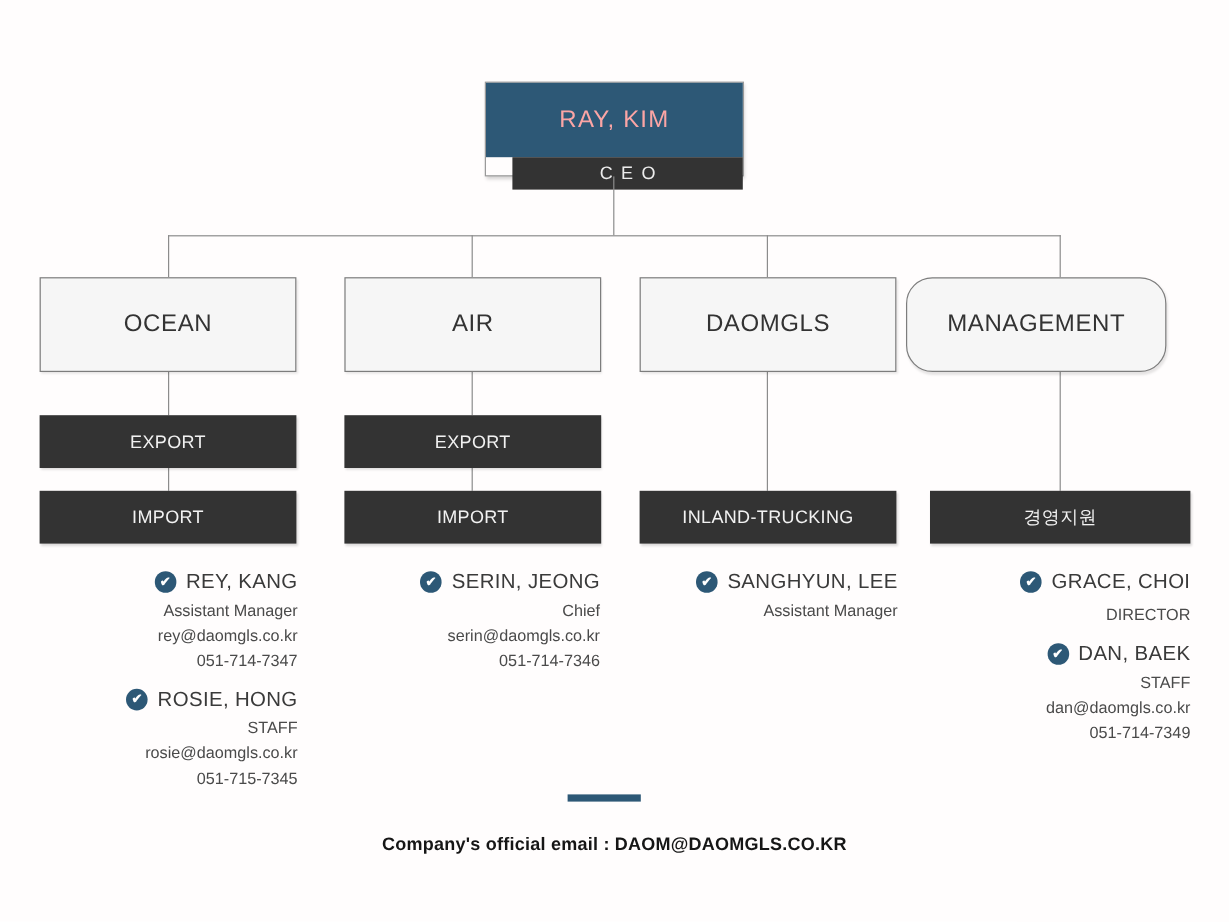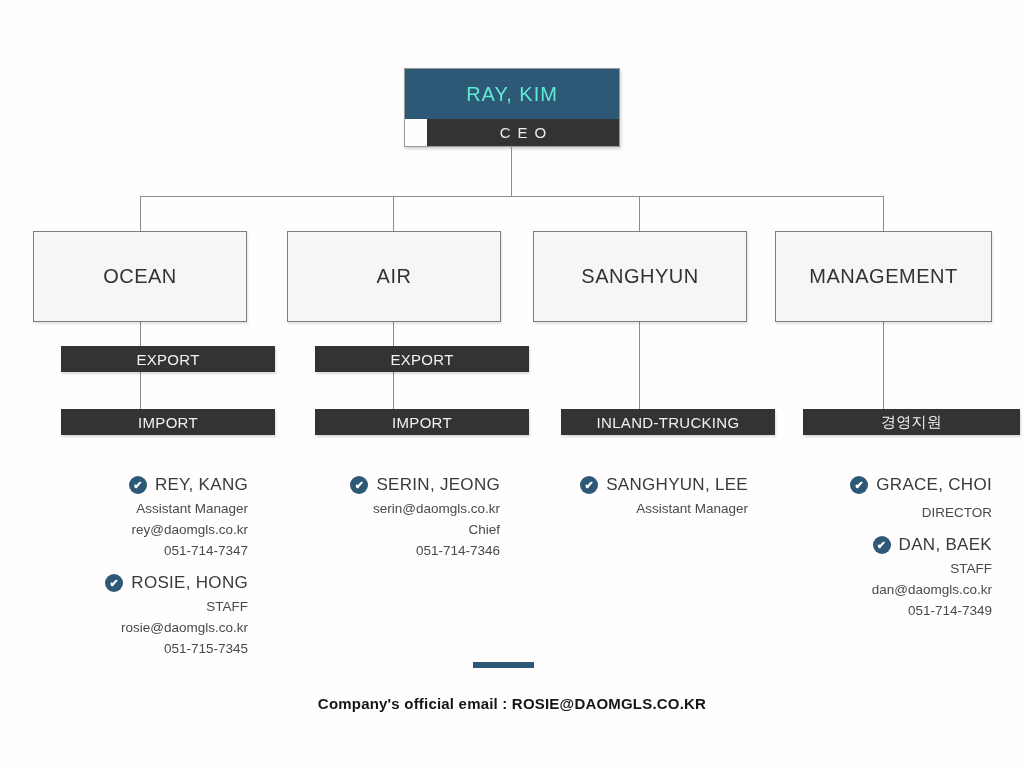--- a/index.html
+++ b/index.html
@@ -8,21 +8,21 @@
     background:#fffdfd; overflow:hidden;
     font-family:"Liberation Sans", sans-serif;
   }
   
   .ceo {
     position:absolute; left:404px; top:68px; width:216px; height:79px;
     box-sizing:border-box; border:1px solid #9a9a9a;
     box-shadow:1px 2px 3px rgba(0,0,0,.18);
   }
   .ceo-name {
-    height:50px; background:#2d5876; color:#5eead4;
+    height:62px; background:#2d5876; color:#fca5a5;
     display:flex; align-items:center; justify-content:center;
     font-size:20px; letter-spacing:1px;
   }
   .ceo-title {
     height:27px; background:#333333; color:#ececec;
     display:flex; align-items:center; justify-content:center;
     font-size:15px; letter-spacing:7px; padding-left:7px;margin-left:22px;
   }
   
   .line { position:absolute; background:#8c8c8c; }
@@ -33,38 +33,37 @@
   .l-d3 { left:639px; top:196px; width:1px; height:35px; }
   .l-d4 { left:883px; top:196px; width:1px; height:35px; }
   .l-b1 { left:140px; top:310px; width:1px; height:36px; }
   .l-b2 { left:393px; top:310px; width:1px; height:36px; }
   .l-b3 { left:639px; top:310px; width:1px; height:99px; }
   .l-b4 { left:883px; top:310px; width:1px; height:99px; }
   .l-c1 { left:140px; top:372px; width:1px; height:37px; }
   .l-c2 { left:393px; top:372px; width:1px; height:37px; }
   
   .dept {
-    position:absolute; top:231px; height:91px; box-sizing:border-box;
+    position:absolute; top:231px; height:79px; box-sizing:border-box;
     background:#f6f6f6; border:1px solid #7d7d7d;
     display:flex; align-items:center; justify-content:center;
     font-size:20px; color:#333333; letter-spacing:.5px;
     box-shadow:1px 2px 2px rgba(0,0,0,.10);
   }
   .dept-ocean    { left:33px;  width:214px; }
   .dept-air      { left:287px; width:214px;text-align:center; }
   .dept-trucking { left:533px; width:214px; }
-  .dept-mgmt     { left:775px; width:217px; }
+  .dept-mgmt     { left:755px; width:217px;border-radius:22px; }
   
   .bar {
-    position:absolute; height:26px; box-sizing:border-box;
+    position:absolute; height:44px; box-sizing:border-box;
     background:#333333; color:#f2f2f2;
     display:flex; align-items:center; justify-content:center;
     font-size:15px; letter-spacing:.3px;
     box-shadow:1px 2px 2px rgba(0,0,0,.14);
-    margin-left:28px;
   }
   .bar-ocean-export { left:33px;  top:346px; width:214px; }
   .bar-air-export   { left:287px; top:346px; width:214px; }
   .bar-ocean-import { left:33px;  top:409px; width:214px; }
   .bar-air-import   { left:287px; top:409px; width:214px; }
   .bar-trucking     { left:533px; top:409px; width:214px; }
   .bar-mgmt         { left:775px; top:409px; width:217px; }
   
   .staff-col { position:absolute; top:472px; width:250px; text-align:right; }
   .staff-ocean    { right:776px; }
@@ -107,21 +106,21 @@
   <div class="line l-d4"></div>
   <div class="line l-b1"></div>
   <div class="line l-b2"></div>
   <div class="line l-b3"></div>
   <div class="line l-b4"></div>
   <div class="line l-c1"></div>
   <div class="line l-c2"></div>
 
   <div class="dept dept-ocean">OCEAN</div>
   <div class="dept dept-air">AIR</div>
-  <div class="dept dept-trucking">SANGHYUN</div>
+  <div class="dept dept-trucking">DAOMGLS</div>
   <div class="dept dept-mgmt">MANAGEMENT</div>
 
   <div class="bar bar-ocean-export">EXPORT</div>
   <div class="bar bar-ocean-import">IMPORT</div>
   <div class="bar bar-air-export">EXPORT</div>
   <div class="bar bar-air-import">IMPORT</div>
   <div class="bar bar-trucking">INLAND-TRUCKING</div>
   <div class="bar bar-mgmt">경영지원</div>
 
   <div class="staff-col staff-ocean">
@@ -144,22 +143,22 @@
       <div class="pline">051-715-7345</div>
     </div>
   </div>
 
   <div class="staff-col staff-air">
     <div class="person">
       <div class="person-name">
         <span class="chk">✔</span>
         <span>SERIN, JEONG</span>
       </div>
+      <div class="pline">Chief</div>
       <div class="pline">serin@daomgls.co.kr</div>
-      <div class="pline">Chief</div>
       <div class="pline">051-714-7346</div>
     </div>
   </div>
 
   <div class="staff-col staff-trucking">
     <div class="person">
       <div class="person-name">
         <span class="chk">✔</span>
         <span>SANGHYUN, LEE</span>
       </div>
@@ -180,15 +179,15 @@
         <span class="chk">✔</span>
         <span>DAN, BAEK</span>
       </div>
       <div class="pline">STAFF</div>
       <div class="pline">dan@daomgls.co.kr</div>
       <div class="pline">051-714-7349</div>
     </div>
   </div>
 
   <div class="divider"></div>
-  <div class="footer">Company's official email : ROSIE@DAOMGLS.CO.KR</div>
+  <div class="footer">Company's official email : DAOM@DAOMGLS.CO.KR</div>
 
 </div>
 
 </body></html>

